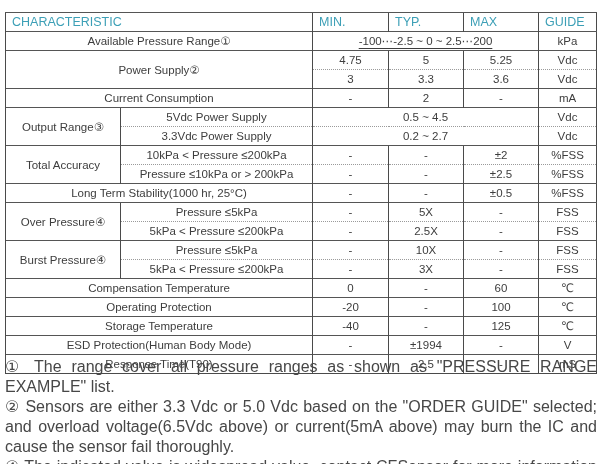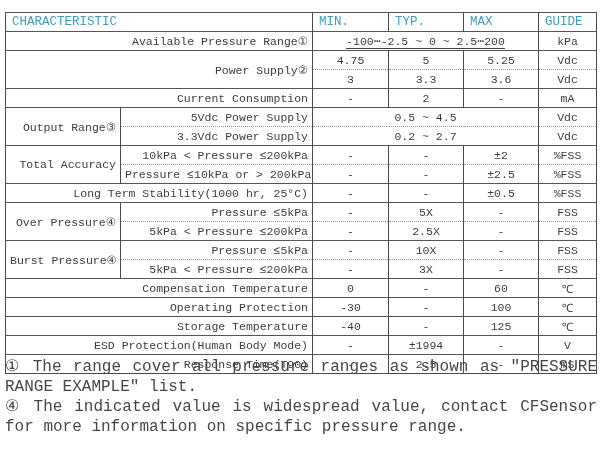--- a/index.html
+++ b/index.html
@@ -7,21 +7,20 @@
     padding: 0;
     background: #ffffff;
     font-family: "Liberation Sans", "DejaVu Sans", sans-serif;
   }
   .page {
     position: relative;
     width: 600px;
     height: 464px;
     background: #ffffff;
     overflow: hidden;
-    font-family: Liberation Mono, monospace;
   }
   table.spec {
     position: absolute;
     left: 5px;
     top: 12px;
     width: 591px;
     border-collapse: collapse;
     table-layout: fixed;
     border: 1px solid #4a4a4a;
   }
@@ -37,21 +36,21 @@
   }
   table.spec thead th {
     color: #3c9fb6;
     font-weight: normal;
     font-size: 12.5px;
     text-align: left;
     padding-left: 6px;
   }
   tr.row-solid > th, tr.row-solid > td { border-top: 1px solid #555555; }
   tr.row-dotted > td { border-top: 1px dotted #9a9a9a; }
-  td.char, td.sub { text-align: right; padding-left: 6px; }
+  td.char, td.sub { text-align: center; padding-left: 6px; }
   td.val, td.unit { text-align: center; }
   td.dash { color: #8a8a8a; }
   td.underlined { text-decoration: underline; text-underline-offset: 3px; }
   .footnotes {
     position: absolute;
     left: 5px;
     top: 357px;
     width: 592px;
   }
   .footnotes p {
@@ -176,21 +175,21 @@
         </tr>
         <tr class="row-solid">
           <td class="char" rowspan="1" colspan="2">Compensation Temperature</td>
           <td class="val">0</td>
           <td class="val dash">-</td>
           <td class="val">60</td>
           <td class="unit">℃</td>
         </tr>
         <tr class="row-solid">
           <td class="char" rowspan="1" colspan="2">Operating Protection</td>
-          <td class="val">-30</td>
+          <td class="val">-20</td>
           <td class="val dash">-</td>
           <td class="val">100</td>
           <td class="unit">℃</td>
         </tr>
         <tr class="row-solid">
           <td class="char" rowspan="1" colspan="2">Storage Temperature</td>
           <td class="val">-40</td>
           <td class="val dash">-</td>
           <td class="val">125</td>
           <td class="unit">℃</td>
@@ -207,16 +206,17 @@
           <td class="val dash">-</td>
           <td class="val">2.5</td>
           <td class="val dash">-</td>
           <td class="unit">mS</td>
         </tr>
       </tbody>
   </table>
 
   <div class="footnotes">
     <p>① The range cover all pressure ranges as shown as "PRESSURE RANGE EXAMPLE" list.</p>
+    <p>② Sensors are either 3.3 Vdc or 5.0 Vdc based on the "ORDER GUIDE" selected; and overload voltage(6.5Vdc above) or current(5mA above) may burn the IC and cause the sensor fail thoroughly.</p>
     <p>④ The indicated value is widespread value, contact CFSensor for more information on specific pressure range.</p>
   </div>
 
 </div>
 
 </body></html>

